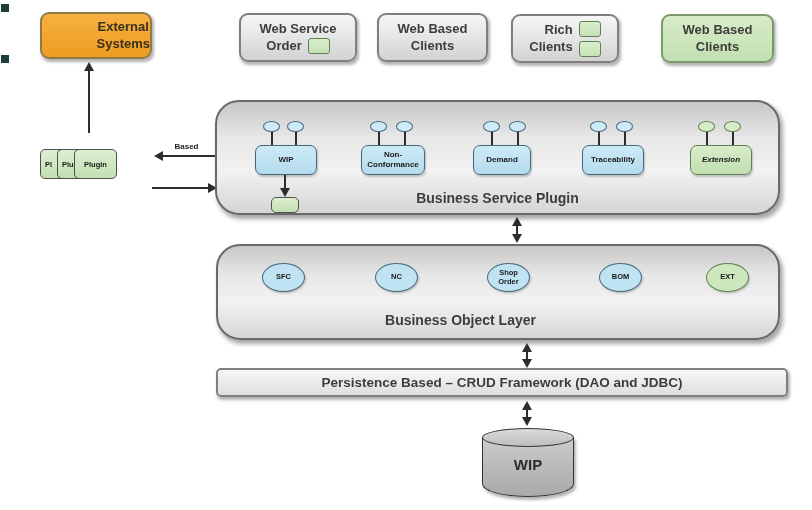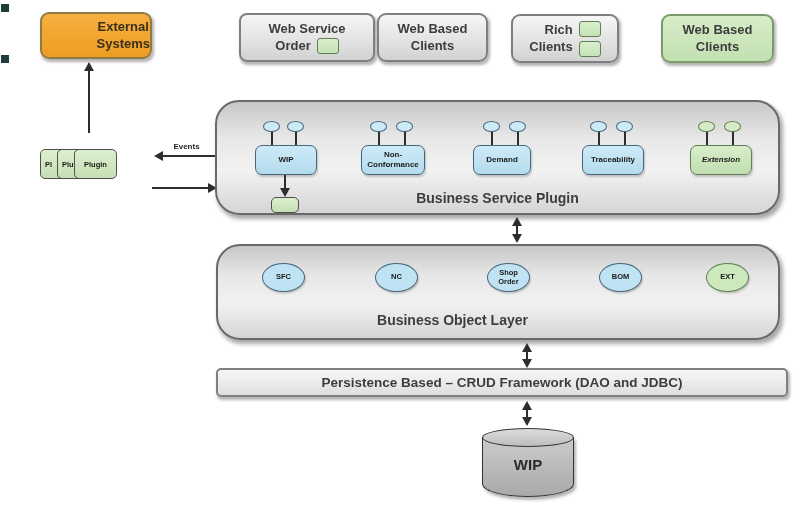--- a/index.html
+++ b/index.html
@@ -78,21 +78,21 @@
   <div class="edge-sq" style="left:1px;top:4px;"></div>
   <div class="edge-sq" style="left:1px;top:55px;"></div>
 
   <div class="sbox orange" style="left:40px;top:12px;width:112px;height:47px;justify-content:flex-end;">
     <div>
       <span class="t-line">External</span>
       <span class="t-line">Systems</span>
     </div>
   </div>
 
-  <div class="sbox" style="left:239px;top:13px;width:136px;height:49px;border-radius:8px;">
+  <div class="sbox" style="left:239px;top:13px;width:118px;height:49px;">
     <div>
       <span class="t-line">Web Service</span>
       <span class="t-line" style="display:flex;align-items:center;justify-content:center;gap:6px;">
         <span>Order</span>
         <span class="gsq"></span>
       </span>
     </div>
   </div>
 
   <div class="sbox" style="left:377px;top:13px;width:111px;height:49px;">
@@ -126,21 +126,21 @@
   <div class="plugin" style="left:57px;top:149px;width:36px;height:30px;justify-content:flex-start;padding-left:4px;">
     <span>Plu</span>
   </div>
   <div class="plugin" style="left:74px;top:149px;width:43px;height:30px;">
     <span>Plugin</span>
   </div>
 
   <div class="vline" style="left:88px;top:71px;height:62px;"></div>
   <div class="arr up" style="left:84px;top:62px;"></div>
 
-  <div class="tag" style="left:160px;top:142px;width:53px;">Events</div>
+  <div class="tag" style="left:160px;top:142px;width:53px;">Based</div>
   <div class="hline" style="left:163px;top:155px;width:53px;"></div>
   <div class="arr left" style="left:154px;top:151px;"></div>
 
   <div class="hline" style="left:152px;top:187px;width:57px;"></div>
   <div class="arr right" style="left:208px;top:183px;"></div>
 
   <div class="layer" style="left:215px;top:100px;width:565px;height:115px;"></div>
   <div class="layer-label" style="left:215px;top:190px;width:565px;">Business Service Plugin</div>
 
   <div class="vline" style="left:271px;top:131px;height:14px;"></div>
@@ -187,21 +187,21 @@
 
   <div class="vline" style="left:284px;top:175px;height:14px;"></div>
   <div class="arr down" style="left:280px;top:188px;"></div>
   <div class="plugin" style="left:271px;top:197px;width:28px;height:16px;"></div>
 
   <div class="arr up" style="left:512px;top:217px;"></div>
   <div class="vline" style="left:516px;top:224px;height:12px;"></div>
   <div class="arr down" style="left:512px;top:234px;"></div>
 
   <div class="layer" style="left:216px;top:244px;width:564px;height:96px;"></div>
-  <div class="layer-label" style="left:208px;top:312px;width:489px;">Business Object Layer</div>
+  <div class="layer-label" style="left:216px;top:312px;width:489px;">Business Object Layer</div>
 
   <div class="obj" style="left:262px;top:263px;">
     <span>SFC</span>
   </div>
   <div class="obj" style="left:375px;top:263px;">
     <span>NC</span>
   </div>
   <div class="obj" style="left:487px;top:263px;">
     <span>
       <span class="t-line">Shop</span>

